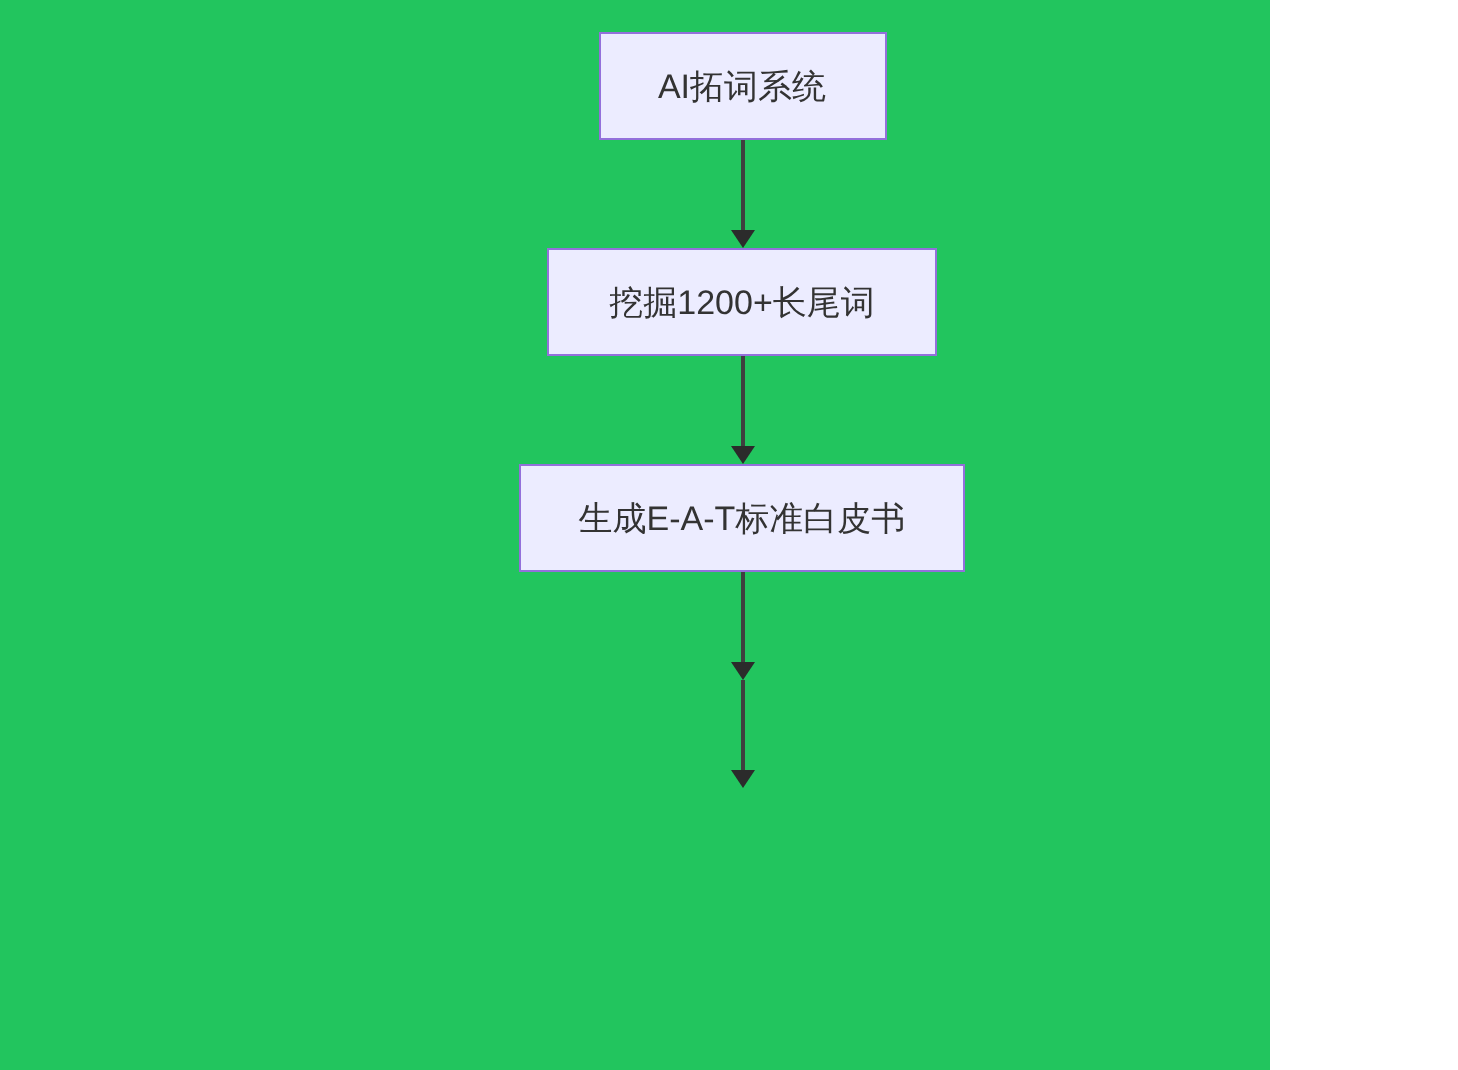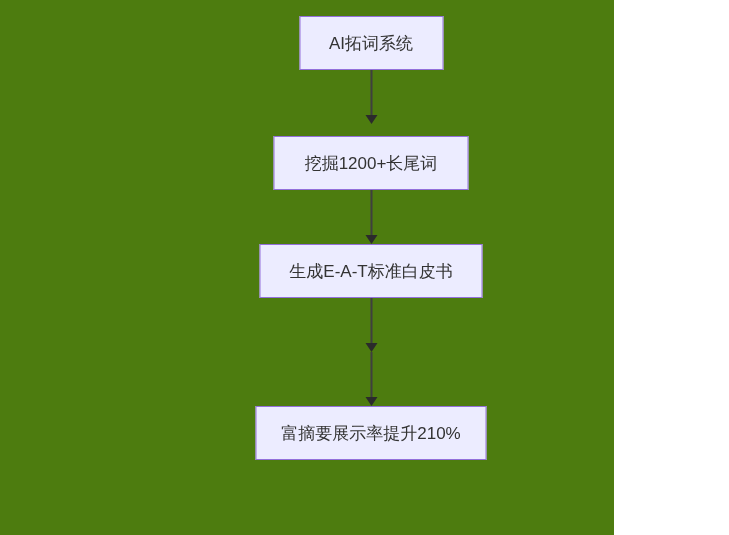--- a/index.html
+++ b/index.html
@@ -3,23 +3,24 @@
 <meta charset="utf-8">
 <style>
   html, body {
     margin: 0;
     padding: 0;
   }
   .canvas {
     position: relative;
     width: 614px;
     height: 535px;
-    background: #4d7c0f;
+    background: #22c55e;
     font-family: "Liberation Sans", sans-serif;
     overflow: hidden;
+    padding-left: 21px;
   }
   .flow-column {
     position: absolute;
     left: 371px;
     top: 16px;
     transform: translateX(-50%);
     display: flex;
     flex-direction: column;
     align-items: center;
   }
@@ -29,21 +30,21 @@
     background: #ECECFF;
     border: 1px solid #9370DB;
     color: #333333;
     font-size: 17px;
     display: flex;
     align-items: center;
     justify-content: center;
     white-space: nowrap;
   }
   .node-0 { width: 144px; }
-  .node-1 { width: 195px; margin-top: 12px; }
+  .node-1 { width: 195px; }
   .node-2 { width: 223px; }
   .node-3 { width: 219px; }
   .node-4 { width: 231px; }
   .connector {
     height: 54px;
     display: flex;
     flex-direction: column;
     align-items: center;
   }
   .connector .line {
@@ -85,16 +86,15 @@
       <div class="line"></div>
       <div class="arrowhead"></div>
     </div>
 
 
     <div class="connector">
       <div class="line"></div>
       <div class="arrowhead"></div>
     </div>
 
-    <div class="flow-node node-4">富摘要展示率提升210%</div>
 
   </div>
 </div>
 
 </body></html>

